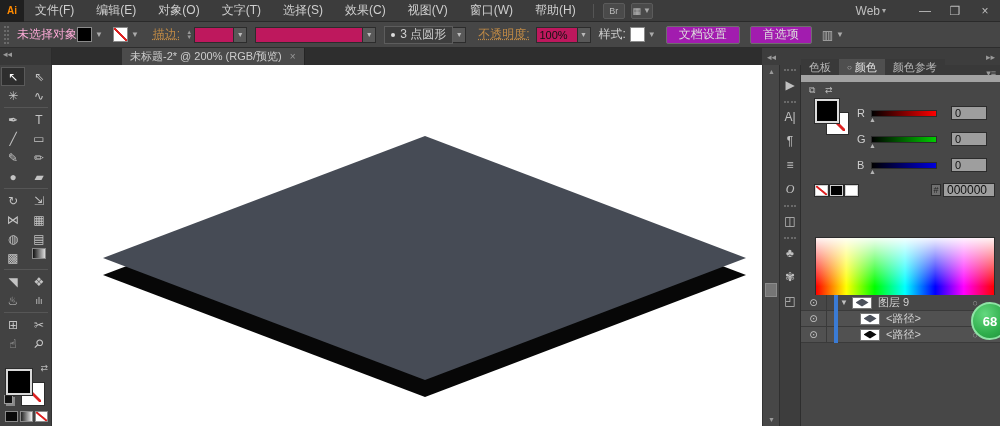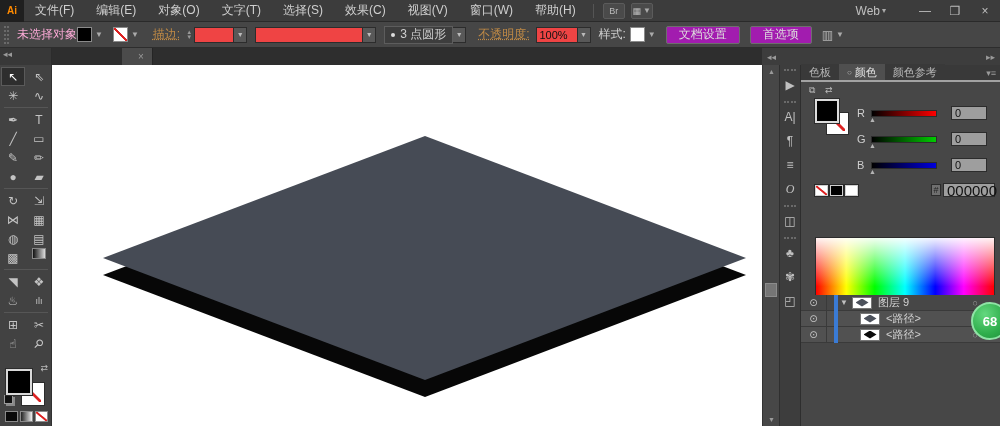--- a/index.html
+++ b/index.html
@@ -21,21 +21,21 @@
   #optionsbar{position:absolute;left:0;top:22px;width:1000px;height:26px;background:#464646;border-bottom:1px solid #2d2d2d;display:flex;align-items:center;padding-left:4px;}
   .grip-v{width:5px;height:18px;border-left:2px dotted #6a6a6a;border-right:2px dotted #6a6a6a;margin-right:8px;}
   #ob-status{color:#f9a8d4;}
   .swatch-dd{display:flex;align-items:center;margin-right:10px;}
   .sw{width:15px;height:15px;border:1px solid #8a8a8a;background:#000;}
   .sw.none{background:linear-gradient(to top right,#fff 44%,#d22 46%,#d22 54%,#fff 56%);}
   .sw.white{background:#fff;}
   .dd-caret{font-size:8px;color:#aaa;margin-left:3px;}
   .ob-link{color:#c08a45;text-decoration:underline dotted;margin:0 6px 0 4px;}
   .stepper{display:flex;flex-direction:column;justify-content:center;margin-right:2px;color:#999;font-size:6px;line-height:5px;}
-  .field{height:16px;background:#ef4444;border:1px solid #2c2c2c;color:#111;display:flex;align-items:center;padding:0 3px;font-size:11px;}
+  .field{height:16px;background:#be185d;border:1px solid #2c2c2c;color:#111;display:flex;align-items:center;padding:0 3px;font-size:11px;}
   .fld-dd{width:13px;height:16px;background:#585858;border:1px solid #2c2c2c;border-left:none;display:flex;align-items:center;justify-content:center;color:#bbb;font-size:7px;}
   .combo{display:flex;align-items:center;margin-right:8px;}
   #brush-def{height:18px;background:#3d3d3d;border:1px solid #5d5d5d;display:flex;align-items:center;padding:0 6px;color:#cfcfcf;}
   #brush-dot{width:4px;height:4px;border-radius:50%;background:#ddd;margin-right:5px;}
   .ob-btn{height:18px;padding:0 12px;background:#a21caf;border:1px solid #6e6e6e;border-radius:2px;color:#ddd;display:flex;align-items:center;margin-right:10px;font-size:12px;}
   #ob-label-style{color:#cfcfcf;margin-right:4px;}
 
   
   #tabrow{position:absolute;left:0;top:48px;width:1000px;height:17px;}
   #tools-head{position:absolute;left:0;top:0;width:52px;height:17px;background:#383838;color:#9a9a9a;font-size:9px;padding:1px 3px;border-right:1px solid #2c2c2c;}
@@ -71,21 +71,21 @@
   #scr-dn{bottom:0;}
   #vthumb{position:absolute;left:2px;top:218px;width:12px;height:14px;background:#757575;border:1px solid #8b8b8b;}
 
   
   #dockstrip{position:absolute;left:779px;top:65px;width:21px;height:361px;background:#3d3d3d;border-left:1px solid #2f2f2f;display:flex;flex-direction:column;align-items:center;}
   .dock-ic{width:21px;height:24px;display:flex;align-items:center;justify-content:center;color:#c0c0c0;font-size:12px;}
   .grip-h{width:12px;border-top:2px dotted #6a6a6a;margin:4px 0 2px;}
 
   
   #rightpanel{position:absolute;left:800px;top:65px;width:200px;height:361px;background:#474747;border-left:1px solid #2e2e2e;}
-  .ptabs{height:17px;background:#393939;display:flex;align-items:flex-end;border-bottom:2px solid #a3a3a3;position:relative;}
+  .ptabs{height:17px;background:#393939;display:flex;align-items:flex-end;border-bottom:7px solid #a3a3a3;position:relative;}
   .ptab{height:16px;padding:0 8px;display:flex;align-items:center;color:#b5b5b5;font-size:11px;background:#393939;}
   .ptab.active{background:#4f4f4f;color:#e0e0e0;}
   .pmenu{position:absolute;right:4px;top:3px;color:#9a9a9a;font-size:9px;}
   .cycle{font-size:8px;margin-right:3px;color:#bbb;}
 
   
   #colorpanel{position:relative;height:124px;background:#474747;}
   #cp-fill{position:absolute;left:14px;top:17px;width:24px;height:24px;background:#000;border:2px solid #dcdcdc;outline:1px solid #2c2c2c;z-index:2;}
   #cp-stroke{position:absolute;left:26px;top:31px;width:21px;height:21px;border:3px solid #fff;background:linear-gradient(to top right,#fff 40%,#d22 46%,#d22 54%,#fff 60%);outline:1px solid #2c2c2c;}
   #cp-mini{position:absolute;left:8px;top:3px;color:#bbb;font-size:9px;}
@@ -98,21 +98,21 @@
   #tr-g{background:linear-gradient(to right,#000,#0c0);}
   #tr-b{background:linear-gradient(to right,#000,#00d);}
   .ch-val{margin-left:14px;width:36px;height:14px;background:#9e9e9e;border:1px solid #2c2c2c;color:#111;font-size:11px;padding-left:3px;display:flex;align-items:center;}
   #cp-bottom{position:absolute;left:14px;top:100px;width:180px;height:16px;display:flex;align-items:center;}
   .mini-sw{width:13px;height:11px;border:1px solid #cfcfcf;outline:1px solid #2a2a2a;}
   #msw-none{background:linear-gradient(to top right,#fff 40%,#d22 46%,#d22 54%,#fff 60%);}
   #msw-black{background:#000;margin-left:2px;}
   #msw-white{background:#fff;margin-left:2px;}
   #hexwrap{margin-left:auto;display:flex;align-items:center;}
   #hexhash{color:#222;background:#6f6f6f;width:10px;height:12px;font-size:9px;display:flex;align-items:center;justify-content:center;border:1px solid #2c2c2c;margin-right:2px;}
-  #hexfield{width:52px;height:14px;background:#9e9e9e;border:1px solid #2c2c2c;color:#111;font-size:15px;padding-left:3px;display:flex;align-items:center;}
+  #hexfield{width:52px;height:14px;background:#9e9e9e;border:1px solid #2c2c2c;color:#111;font-size:12px;padding-left:3px;display:flex;align-items:center;}
 
   
   #spectrum{position:absolute;left:815px;top:237px;width:180px;height:123px;border:1px solid #2c2c2c;
     background:
       linear-gradient(to bottom,rgba(255,255,255,.95) 0%,rgba(255,255,255,0) 40%,rgba(0,0,0,0) 55%,#000 100%),
       linear-gradient(to right,#f00 0%,#ff0 17%,#0f0 33%,#0ff 50%,#00f 67%,#f0f 83%,#f00 100%);}
   
   #layerspanel{position:absolute;left:800px;top:363px;width:200px;height:63px;background:#474747;border-left:1px solid #2e2e2e;}
   .lrow{position:relative;height:16px;border-bottom:1px solid #3a3a3a;display:flex;align-items:center;}
   .lrow.sel{background:#515151;}
@@ -211,20 +211,21 @@
     <div class="swatch-dd">
       <span style="color:#b5b5b5;">▥</span>
       <span class="dd-caret">▼</span>
     </div>
   </div>
 
   <div id="tabrow">
     <div id="tools-head">◂◂</div>
     <div id="doctabs">
       <div id="doctab">
+        <span>未标题-2* @ 200% (RGB/预览)</span>
         <span id="doctab-close">×</span>
       </div>
     </div>
     <div id="dock-head">
       <span>◂◂</span>
       <span>▸▸</span>
     </div>
   </div>
 
   <div id="toolbar">

